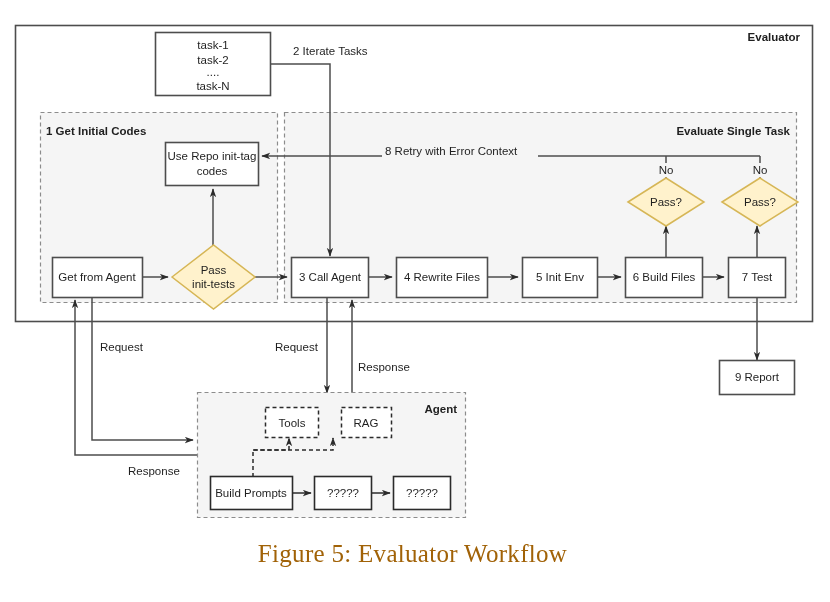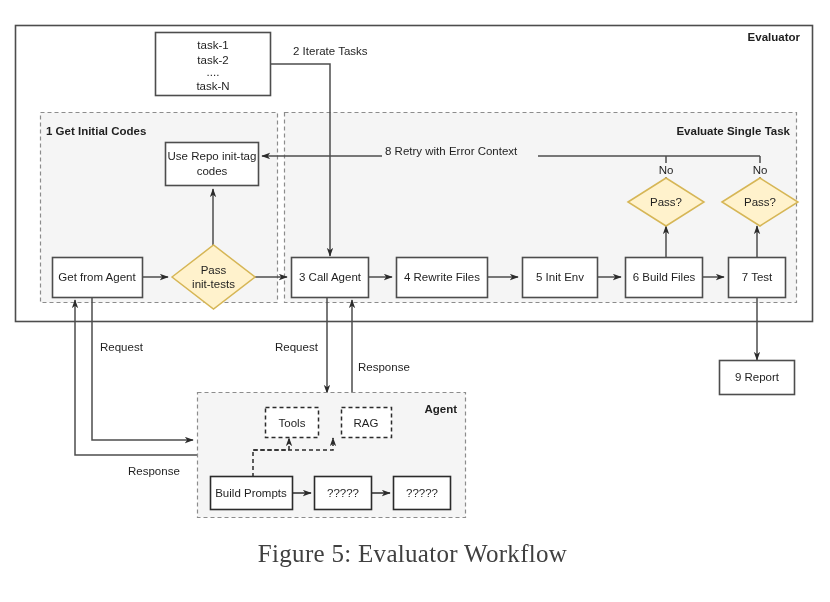--- a/index.html
+++ b/index.html
@@ -1,21 +1,21 @@
 <!DOCTYPE html>
 <html><head>
 <meta charset="utf-8">
 <style>
   html,body{margin:0;padding:0;background:#ffffff;}
   body{width:830px;height:602px;font-family:"Liberation Sans",sans-serif;color:#1a1a1a;}
   #figure-root{position:relative;width:825px;height:602px;overflow:hidden;}
   svg{display:block;}
   .cap{
     position:absolute;left:0;right:0;top:540px;text-align:center;
-    font-family:"Liberation Serif",serif;font-size:25px;color:#404040;letter-spacing:.3px;
+    font-family:"Liberation Serif",serif;font-size:25px;color:#a16207;letter-spacing:.3px;
   }
   text{font-family:"Liberation Sans",sans-serif;fill:#1f1f1f;}
   .lbl{font-size:11.5px;}
   .lbl-b{font-size:11.5px;font-weight:bold;}
 </style>
 </head>
 <body>
 
 <div id="figure-root">
 

